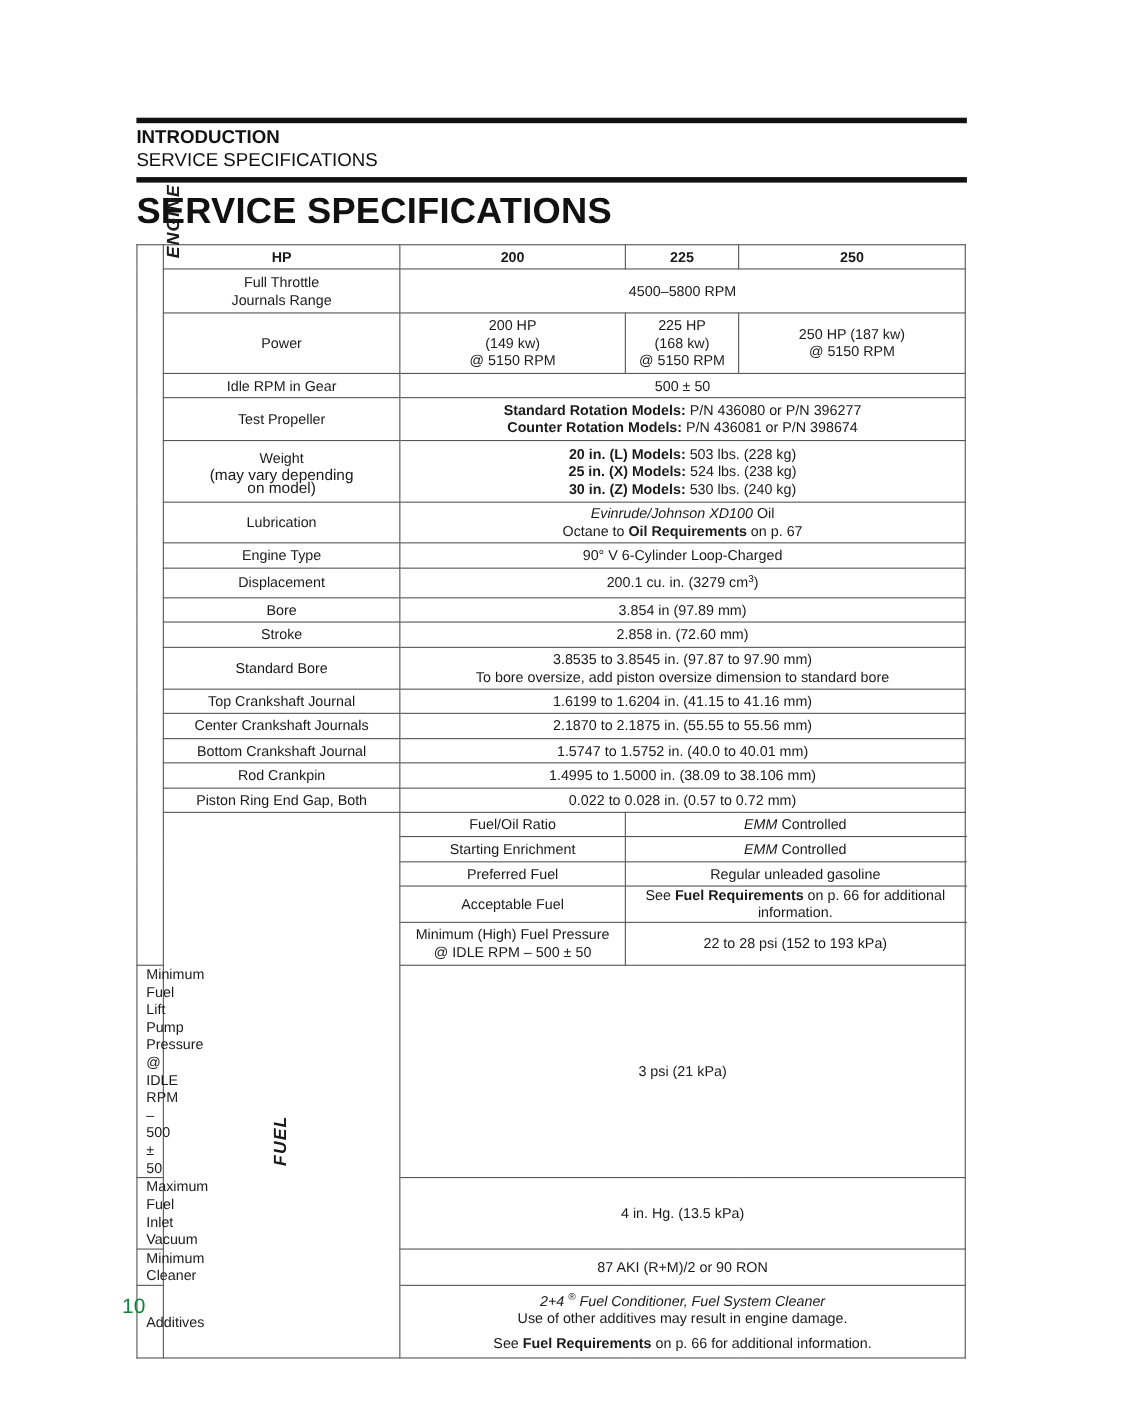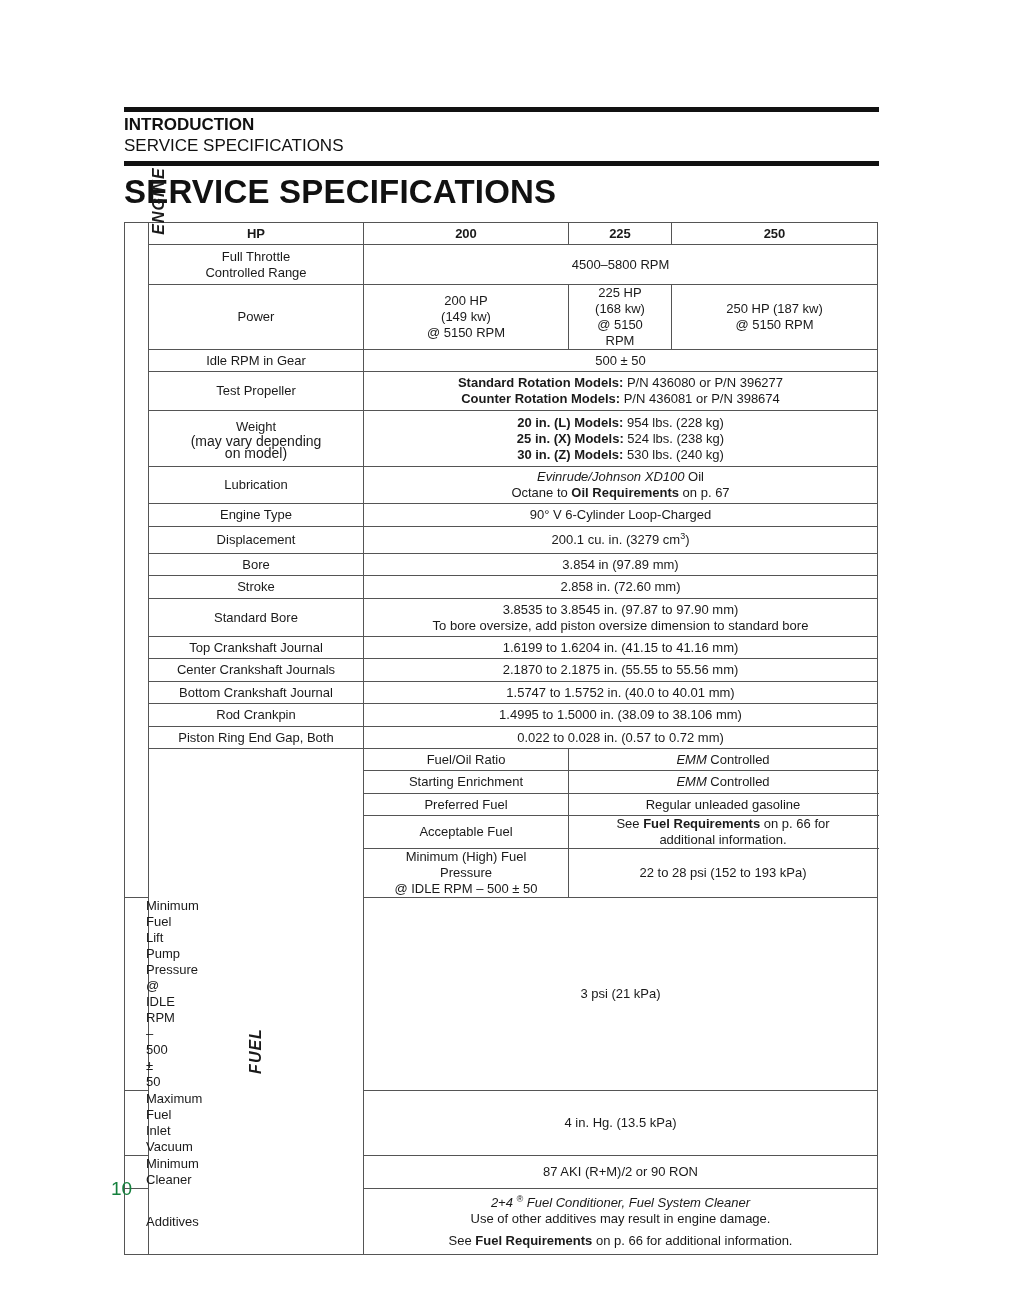--- a/index.html
+++ b/index.html
@@ -5,21 +5,21 @@
   html, body { margin:0; padding:0; background:#ffffff; }
   body { width:1024px; height:1293px; position:relative; overflow:hidden;
          font-family:"Liberation Sans", sans-serif; color:#1a1a1a; }
   .rule { position:absolute; left:124px; width:755px; height:5px; background:#111; }
   .hdr-section { position:absolute; left:124px; top:115px; font-size:17px; font-weight:bold; line-height:20px; color:#111; }
   .hdr-sub { position:absolute; left:124px; top:136px; font-size:17px; line-height:20px; color:#111; }
   .title { position:absolute; left:124px; top:173px; font-size:33px; font-weight:bold; line-height:38px; color:#111; letter-spacing:0.2px; }
   .page-num { position:absolute; left:111px; top:1178px; font-size:19px; color:#15803d; }
 
   table.specs { position:absolute; left:124px; top:222px; width:753px; border-collapse:collapse; table-layout:fixed; }
-  table.specs td { border:1px solid #555; text-align:center; vertical-align:middle; font-size:13px; line-height:16px; padding:0 21px; color:#1a1a1a; }
+  table.specs td { border:1px solid #555; text-align:center; vertical-align:middle; font-size:13px; line-height:16px; padding:0 8px; color:#1a1a1a; }
   table.specs tr.h td { font-weight:bold; height:21px; }
   .sect { padding:0 !important; }
   .sect-label { display:inline-block; transform:rotate(-90deg); font-weight:bold; font-style:italic; font-size:16px; letter-spacing:1px; white-space:nowrap; }
   .small { font-size:14px; line-height:12px; display:block; }
   .b { font-weight:bold; }
   .i { font-style:italic; }
   sup { font-size:9px; line-height:0; }
   .line { display:block; }
 </style>
 </head>
@@ -47,21 +47,21 @@
       </div>
     </td>
     <td>HP</td>
     <td>200</td>
     <td>225</td>
     <td>250</td>
   </tr>
   <tr style="height:40px">
     <td>
       <span class="line">Full Throttle</span>
-      <span class="line">Controlled Range</span>
+      <span class="line">Journals Range</span>
     </td>
     <td colspan="3">4500–5800 RPM</td>
   </tr>
   <tr style="height:55px">
     <td>Power</td>
     <td>
       <span class="line">200 HP</span>
       <span class="line">(149 kw)</span>
       <span class="line">@ 5150 RPM</span>
     </td>
@@ -86,21 +86,21 @@
       <span class="line"><span class="b">Counter Rotation Models:</span><span> P/N 436081 or P/N 398674</span></span>
     </td>
   </tr>
   <tr style="height:56px">
     <td>
       <span class="line">Weight</span>
       <span class="small">(may vary depending</span>
       <span class="small">on model)</span>
     </td>
     <td colspan="3">
-      <span class="line"><span class="b">20 in. (L) Models:</span><span> 954 lbs. (228 kg)</span></span>
+      <span class="line"><span class="b">20 in. (L) Models:</span><span> 503 lbs. (228 kg)</span></span>
       <span class="line"><span class="b">25 in. (X) Models:</span><span> 524 lbs. (238 kg)</span></span>
       <span class="line"><span class="b">30 in. (Z) Models:</span><span> 530 lbs. (240 kg)</span></span>
     </td>
   </tr>
   <tr style="height:37px">
     <td>Lubrication</td>
     <td colspan="3">
       <span class="line"><span class="i">Evinrude/Johnson XD100</span><span> Oil</span></span>
       <span class="line"><span>Octane to </span><span class="b">Oil Requirements</span><span> on p. 67</span></span>
     </td>

